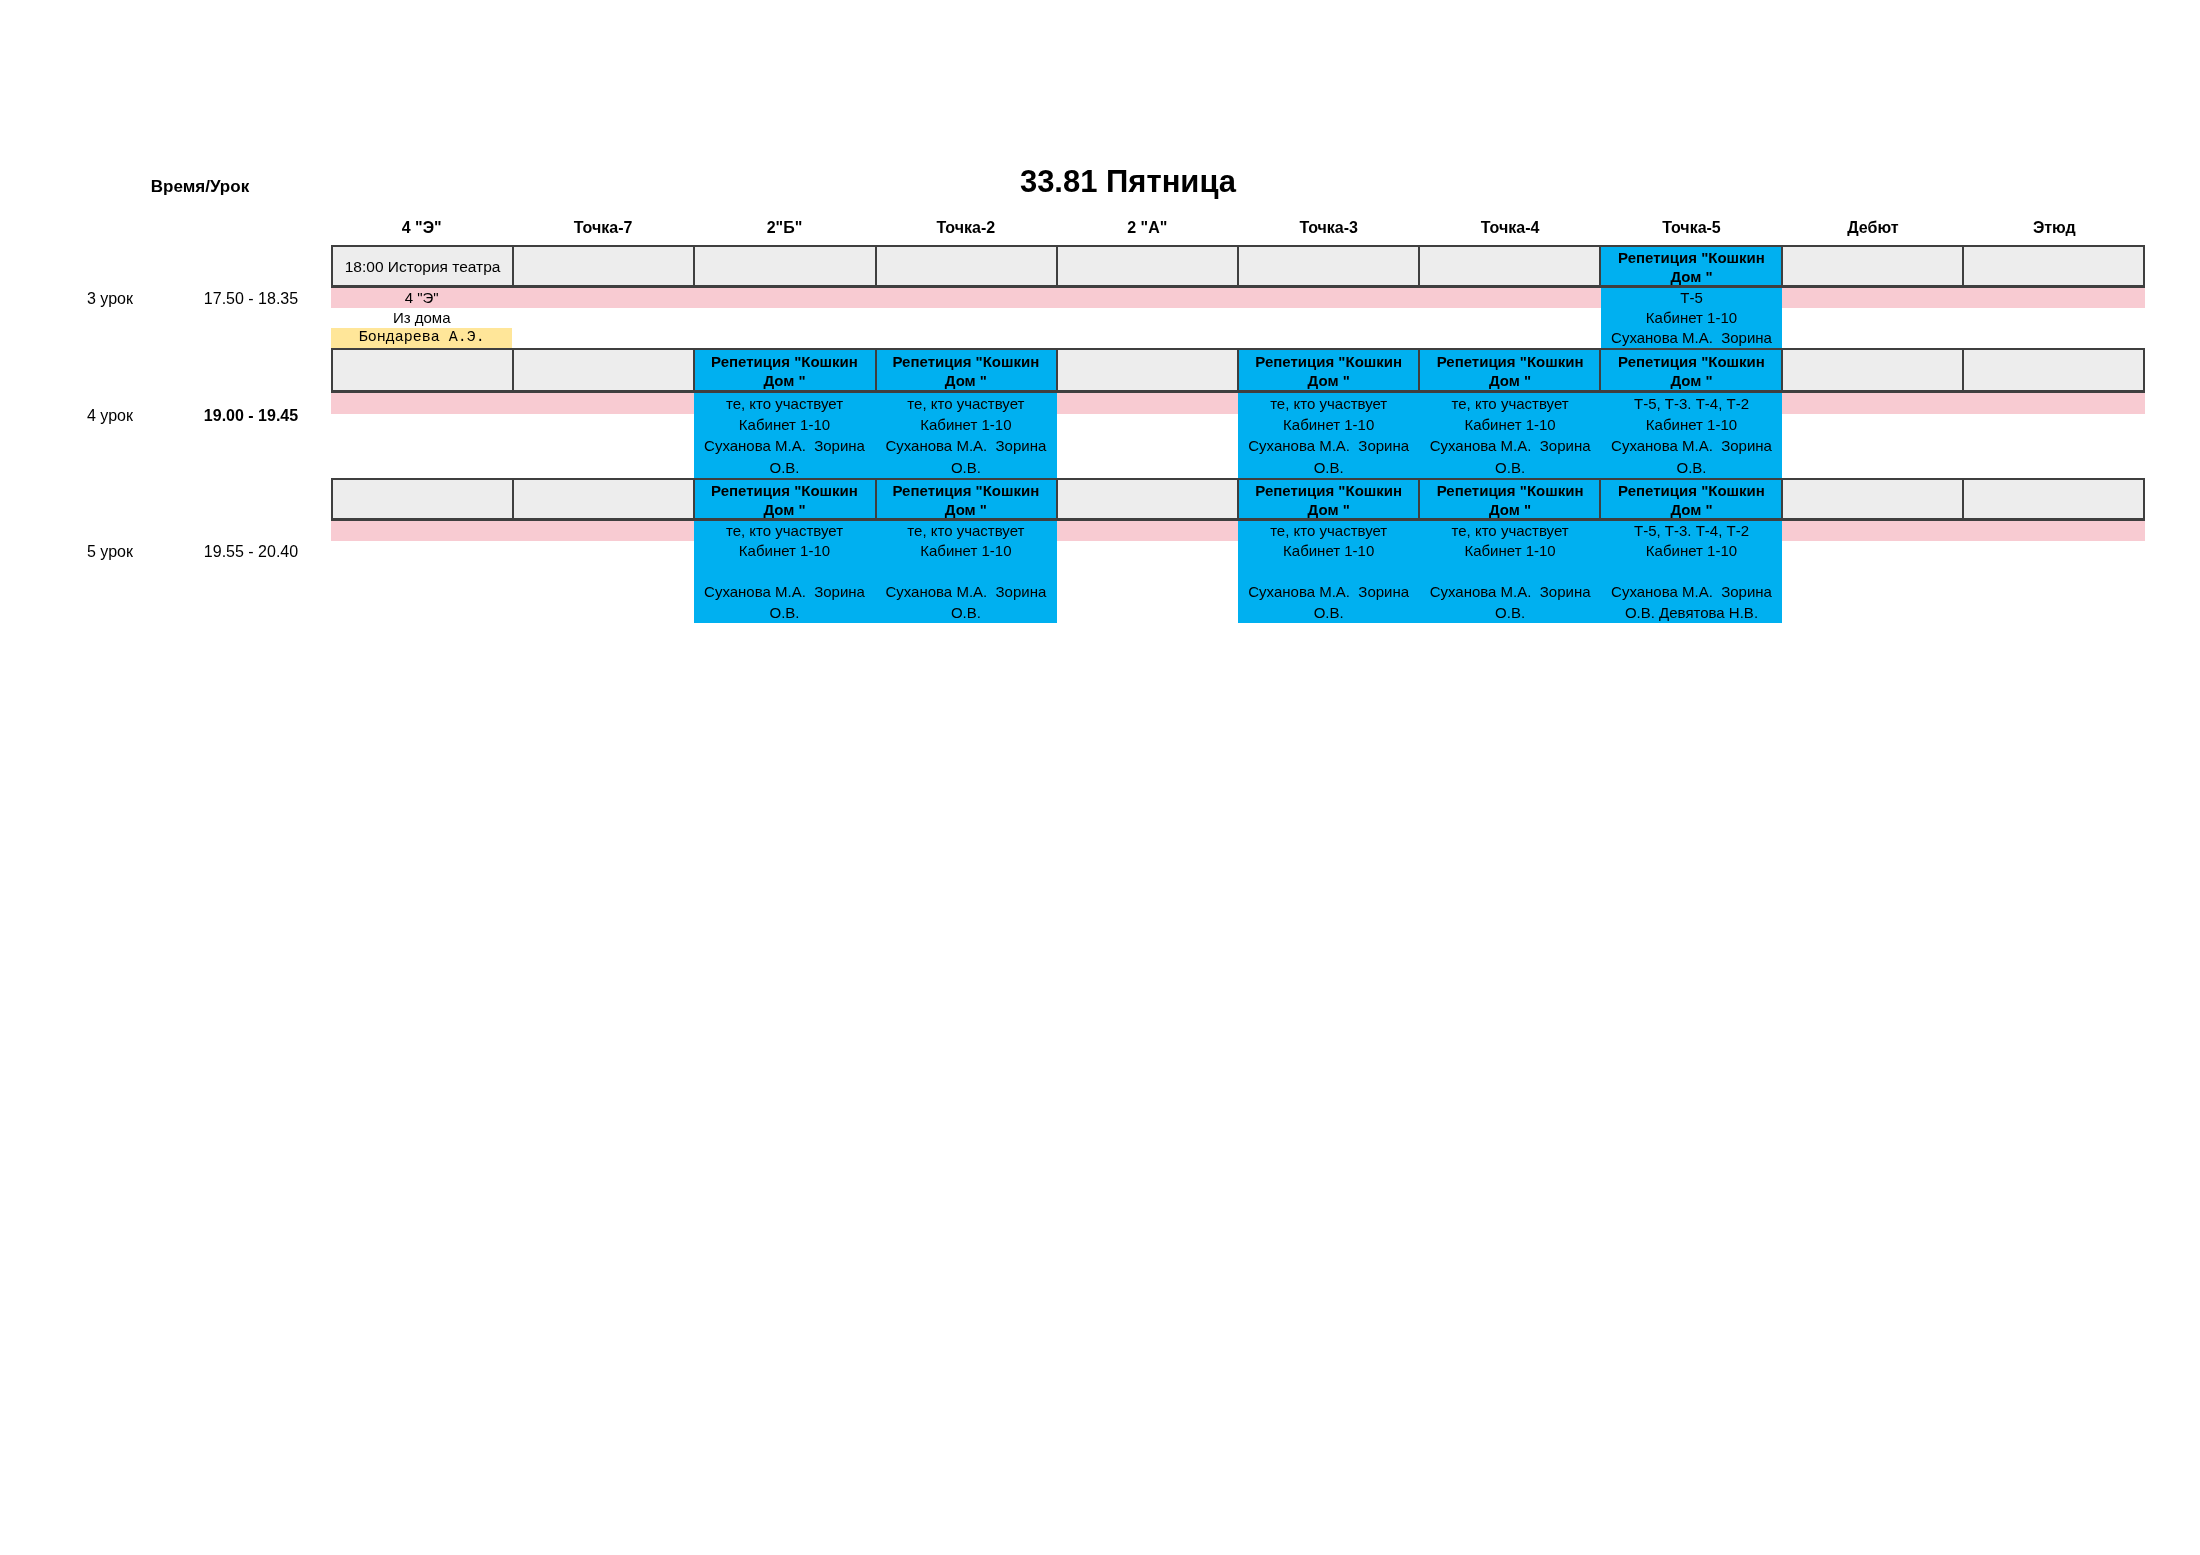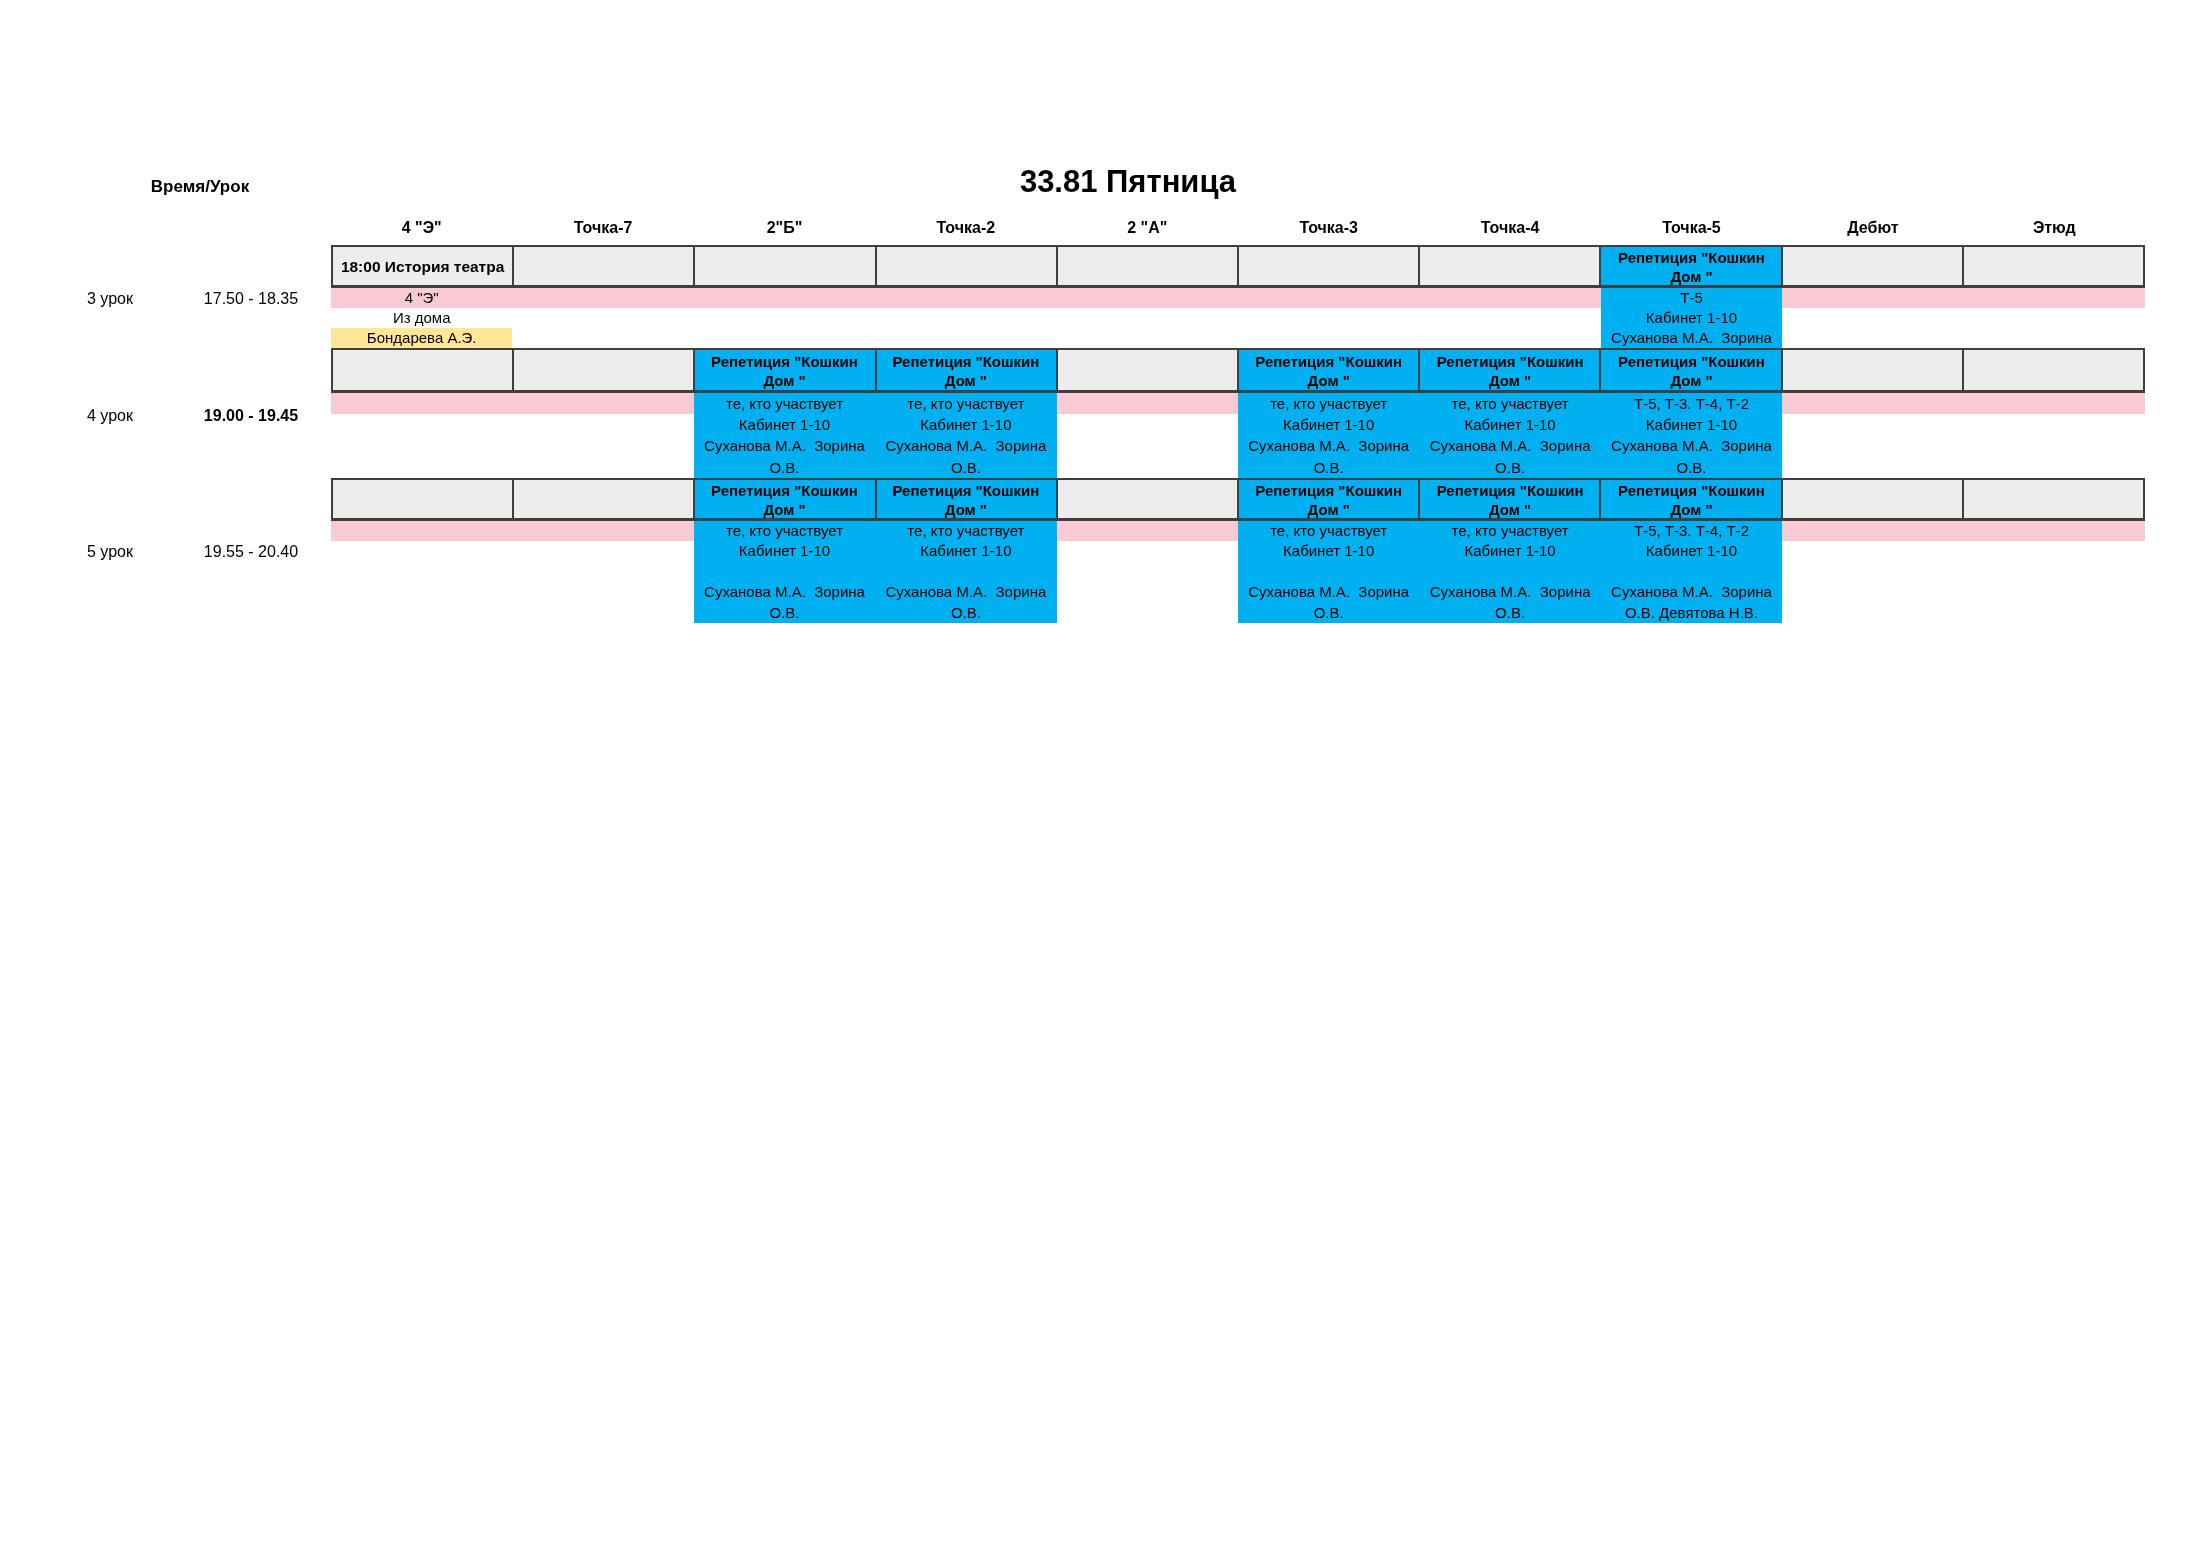--- a/index.html
+++ b/index.html
@@ -15,21 +15,21 @@
   .rowlabel{font-size:16px;text-align:center;white-space:nowrap;line-height:20px}
   .pinkband{background:var(--pink);z-index:1}
   .cellrow{
     display:flex;box-sizing:border-box;z-index:3;
     border:2px solid var(--grid);border-bottom-width:3px;
   }
   .cellrow .cell{
     flex:1 1 0;box-sizing:border-box;border-right:2px solid var(--grid);
     background:var(--cellgray);
     display:flex;align-items:center;justify-content:center;
-    font-weight:bold;font-size:15.5px;text-align:center;line-height:19px;padding:12px 3px;
+    font-weight:normal;font-size:15.5px;text-align:center;line-height:19px;padding:12px 3px;
   }
   .cellrow .cell:last-child{border-right:none}
   .cellrow .cell.blue-under{background:transparent}
   .event{
     background:var(--blue);z-index:2;text-align:center;font-size:15px;
     box-sizing:border-box;
   }
   .event .etitle{
     font-weight:bold;display:flex;align-items:center;justify-content:center;
     line-height:19px;padding:0 4px;box-sizing:border-box;text-align:center;font-size:15px;
@@ -65,21 +65,21 @@
       <div class="cell"></div>
       <div class="cell"></div>
       <div class="cell"></div>
       <div class="cell blue-under"></div>
       <div class="cell"></div>
       <div class="cell"></div>
     </div>
     <div class="abs linesblock" style="left: 331px; top: 288px; width: 181.4px;">
       <div class="tline" style="line-height: 20px; min-height: 20px;">4 "Э"</div>
       <div class="tline" style="line-height: 20px; min-height: 20px;">Из дома</div>
-      <div class="tline yellow" style="line-height: 20px; min-height: 20px;">Бондарева А.Э.</div>
+      <div class="tline yellow" style="line-height: 20px; min-height: 20px; font-family: Liberation Mono, monospace;">Бондарева А.Э.</div>
     </div>
     <div class="abs event" style="left: 1600.8px; top: 245px; width: 181.4px; height: 103px;">
       <div class="etitle" style="height: 43px;">Репетиция "Кошкин Дом "</div>
       <div class="tline" style="line-height: 20px; min-height: 20px;">Т-5</div>
       <div class="tline" style="line-height: 20px; min-height: 20px;">Кабинет 1-10</div>
       <div class="tline" style="line-height: 20px; min-height: 20px;">Суханова М.А.  Зорина</div>
     </div>
     <div class="abs rowlabel" style="left: 40px; top: 289px; width: 140px;">3 урок</div>
     <div class="abs rowlabel" style="left: 168px; top: 289px; width: 166px;">17.50 - 18.35</div>
     <div class="abs pinkband" style="left: 331px; top: 393px; width: 1814px; height: 21.2px;"></div>

